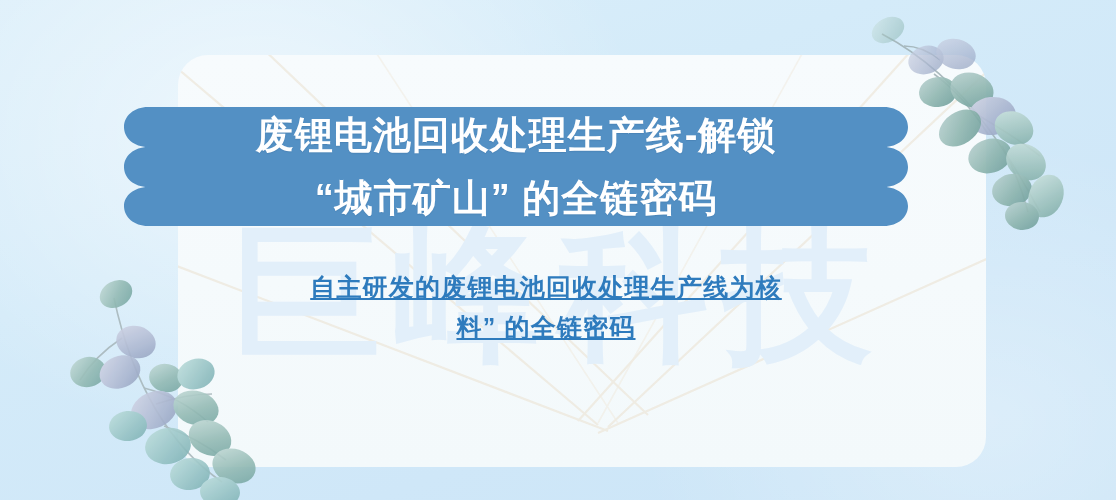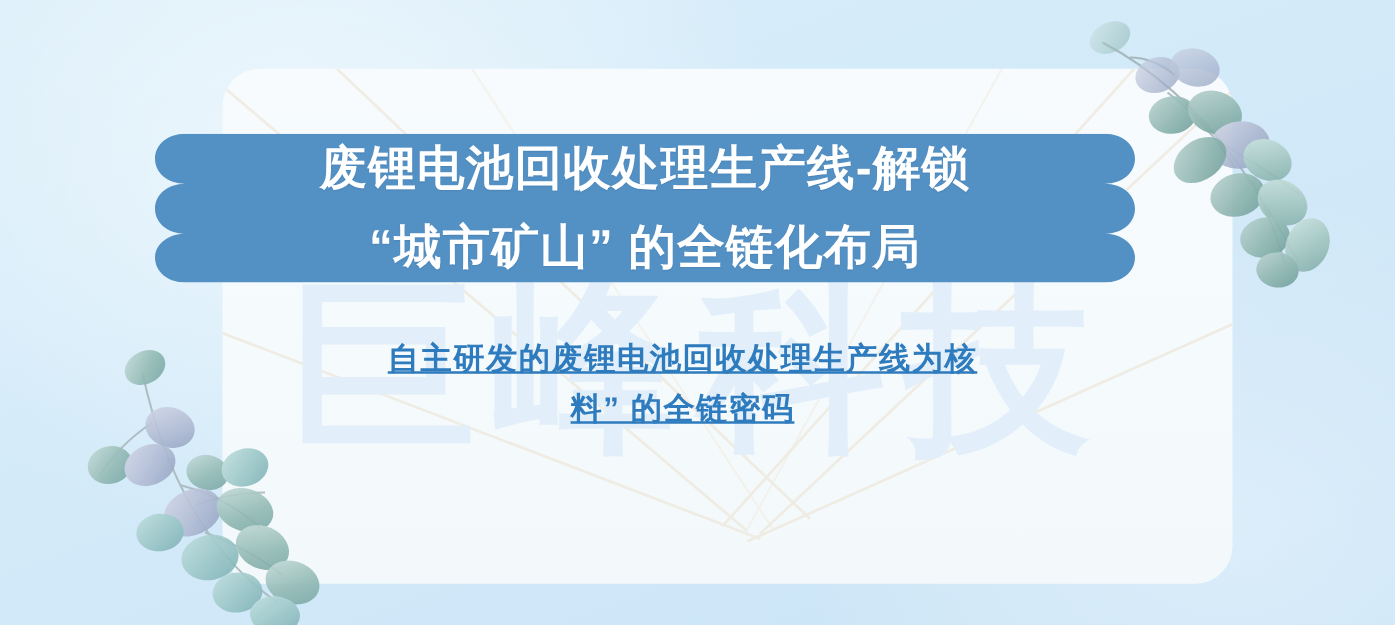--- a/index.html
+++ b/index.html
@@ -194,21 +194,21 @@
           C 0 89 10 80 24 80
           C 10 80 0 71 0 60
           C 0 49 10 40 24 40
           C 10 40 0 31 0 20
           C 0 9 10 0 24 0
           Z"></path>
       </svg>
     </div>
     <div class="title-text">
       <span>废锂电池回收处理生产线-解锁</span>
-      <span>“城市矿山” 的全链化布局</span>
+      <span>“城市矿山” 的全链密码</span>
     </div>
   </div>
 
   <div class="subtitle">
     <span class="line">自主研发的废锂电池回收处理生产线为核</span>
     <span class="line">料” 的全链密码</span>
   </div>
 
   <div class="leaf-deco leaf-top-right">
     <svg viewBox="0 0 250 250">

